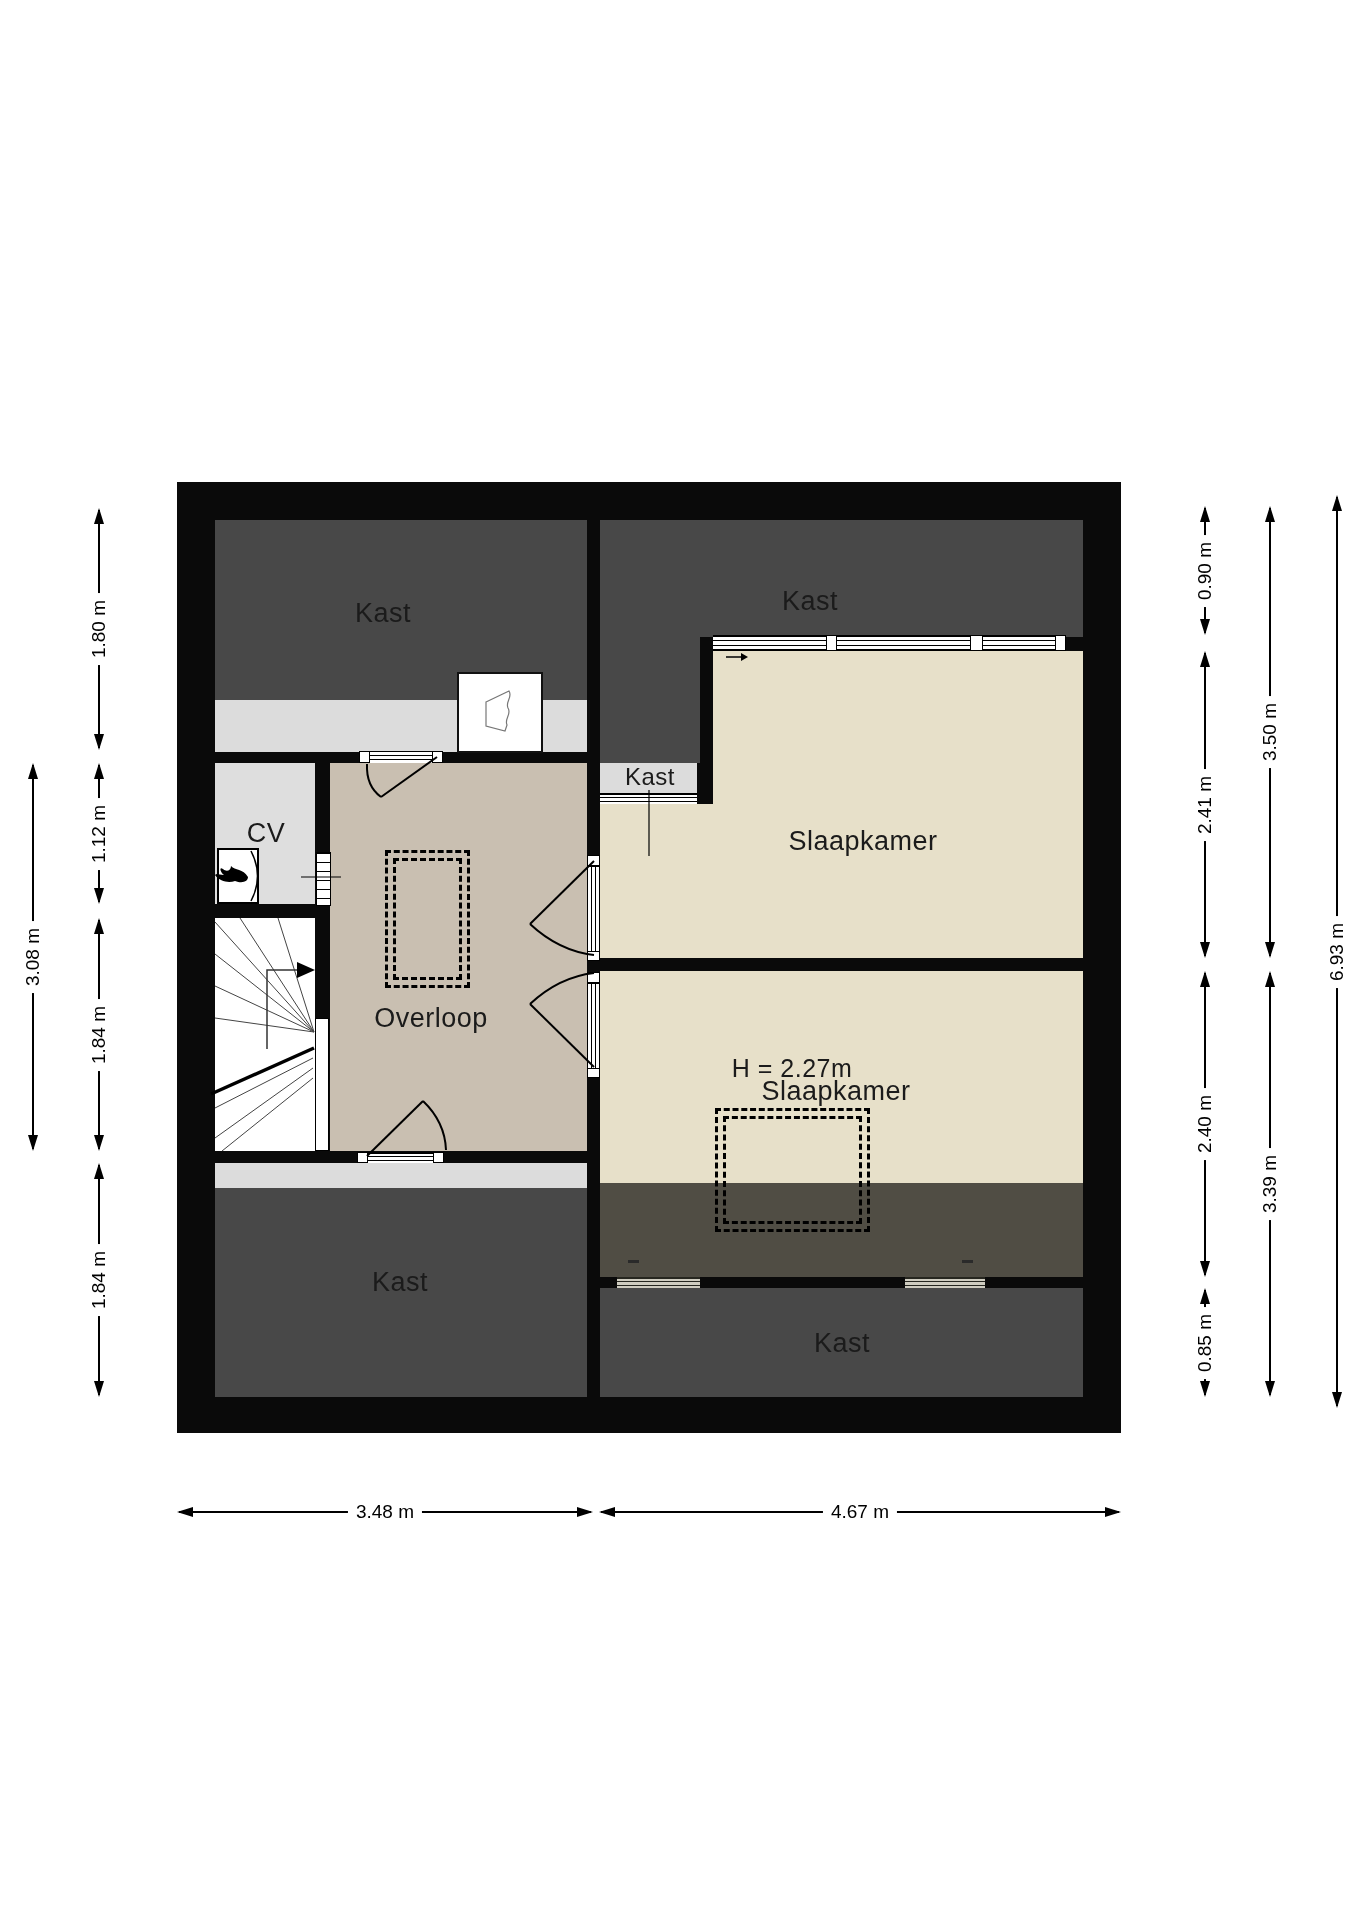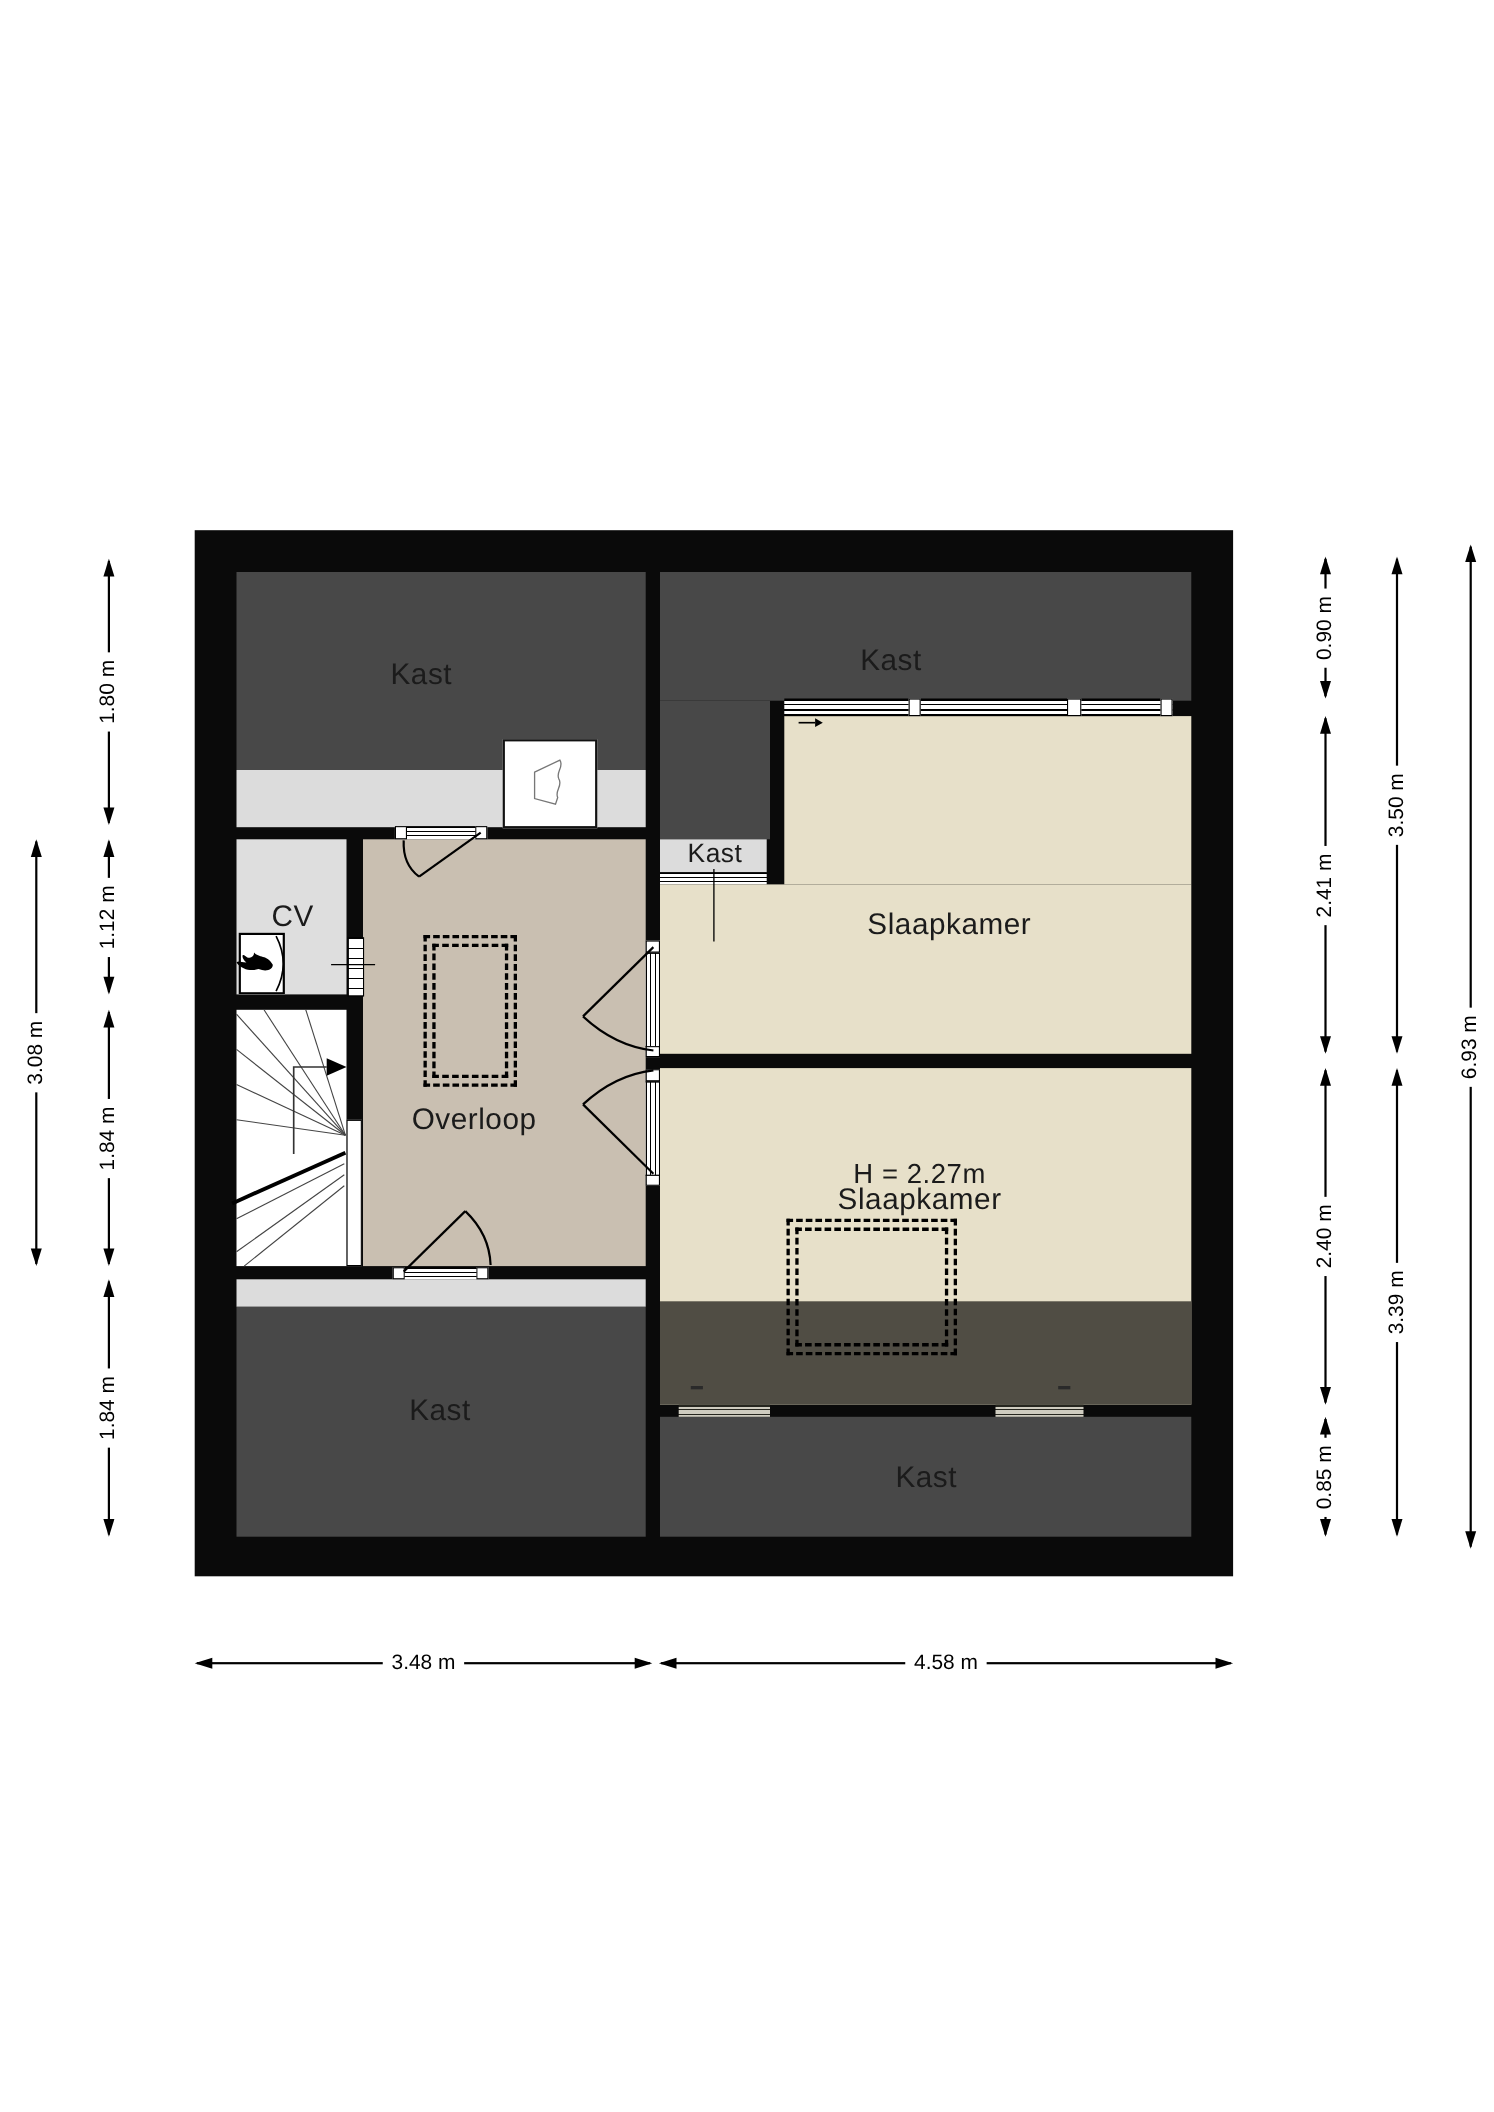--- a/index.html
+++ b/index.html
@@ -159,37 +159,37 @@
       <polygon points="741,653 748,657 741,661" fill="#000"></polygon>
     </g>
   </svg>
 
   <div class="lbl" style="left:383px;top:613px">Kast</div>
   <div class="lbl" style="left:810px;top:601px">Kast</div>
   <div class="lbl small" style="left:650px;top:777px">Kast</div>
   <div class="lbl" style="left:266px;top:833px">CV</div>
   <div class="lbl" style="left:431px;top:1018px">Overloop</div>
   <div class="lbl" style="left:863px;top:841px">Slaapkamer</div>
-  <div class="lbl h227" style="left:836px;top:1068px">H = 2.27m</div>
+  <div class="lbl h227" style="left:792px;top:1068px">H = 2.27m</div>
   <div class="lbl" style="left:836px;top:1091px">Slaapkamer</div>
   <div class="lbl" style="left:400px;top:1282px">Kast</div>
   <div class="lbl" style="left:842px;top:1343px">Kast</div>
 
 
   <div class="hdim" style="left:177px;top:1506px;width:416px">
     <span class="ar-l"></span>
       <span class="ar-r"></span>
       <span class="ln"></span>
       <b>3.48 m</b>
   </div>
   <div class="hdim" style="left:599px;top:1506px;width:522px">
     <span class="ar-l"></span>
       <span class="ar-r"></span>
       <span class="ln"></span>
-      <b>4.58 m</b>
+      <b>4.67 m</b>
   </div>
 
   <div class="vdim" style="left:93px;top:508px;height:242px">
     <span class="ar-up"></span>
       <span class="ar-dn"></span>
       <span class="ln"></span>
       <b>1.80 m</b>
   </div>
   <div class="vdim" style="left:93px;top:763px;height:141px">
     <span class="ar-up"></span>

